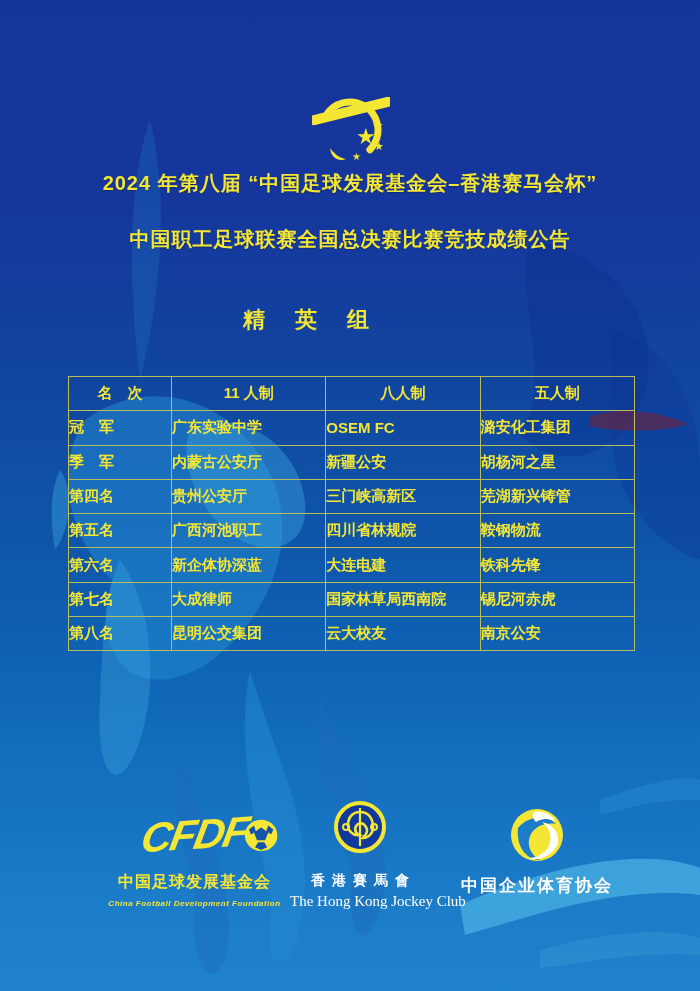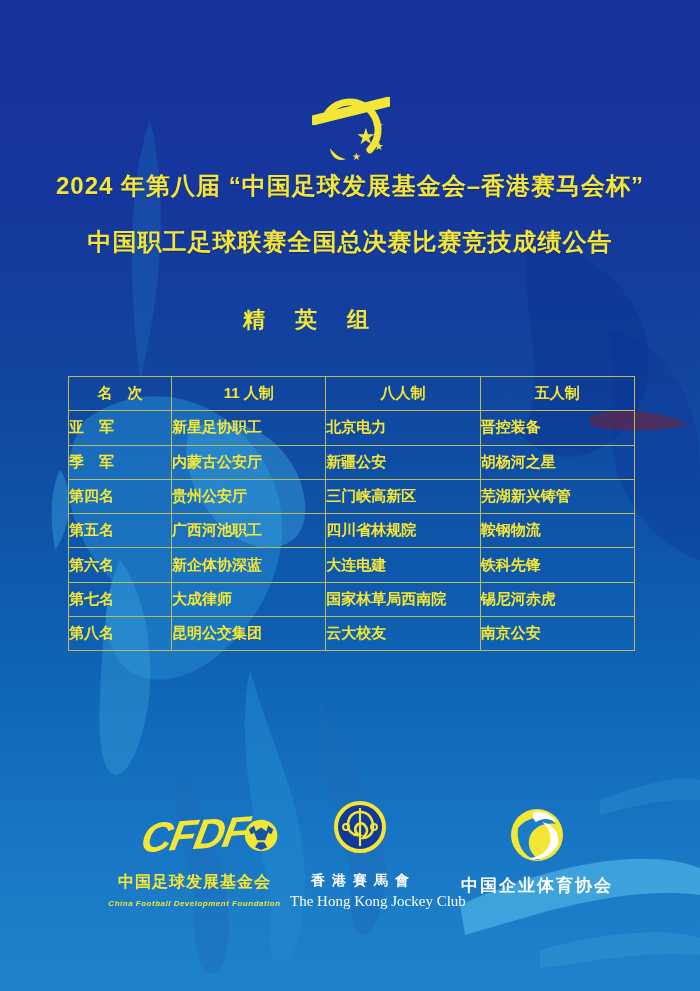--- a/index.html
+++ b/index.html
@@ -10,21 +10,21 @@
       #0f64b5 68%, #1571c0 80%, #1b7cc8 91%, #1f82cc 100%);
     font-family:"Liberation Sans", sans-serif;
   }
   .bg { position:absolute; inset:0; width:700px; height:991px; }
   .content { position:absolute; inset:0; }
 
   .ball-icon { position:absolute; top:92px; left:312px; width:78px; height:74px; }
 
   .title {
     position:absolute; left:0; width:700px; text-align:center;
-    color:#F4E634; font-weight:bold; font-size:24px; letter-spacing:1px;
+    color:#F4E634; font-weight:bold; font-size:20px; letter-spacing:1px;
     text-shadow:0 1px 1px rgba(0,0,0,.25); white-space:nowrap;
   }
   .title-1 { top:170px; }
   .title-2 { top:226px; }
   .group-title {
     position:absolute; top:305px; left:0; width:612px; text-align:center;
     color:#F4E634; font-weight:bold; font-size:22px; letter-spacing:12px; text-indent:12px;
   }
 
   table.results {
@@ -113,24 +113,24 @@
       <thead>
         <tr>
           <th>名　次</th>
           <th>11 人制</th>
           <th>八人制</th>
           <th>五人制</th>
         </tr>
       </thead>
       <tbody>
         <tr>
-          <td>亚　军</td>
-          <td>新星足协职工</td>
-          <td>北京电力</td>
-          <td>晋控装备</td>
+          <td>冠　军</td>
+          <td>广东实验中学</td>
+          <td>OSEM FC</td>
+          <td>潞安化工集团</td>
         </tr>
         <tr>
           <td>季　军</td>
           <td>内蒙古公安厅</td>
           <td>新疆公安</td>
           <td>胡杨河之星</td>
         </tr>
         <tr>
           <td>第四名</td>
           <td>贵州公安厅</td>

